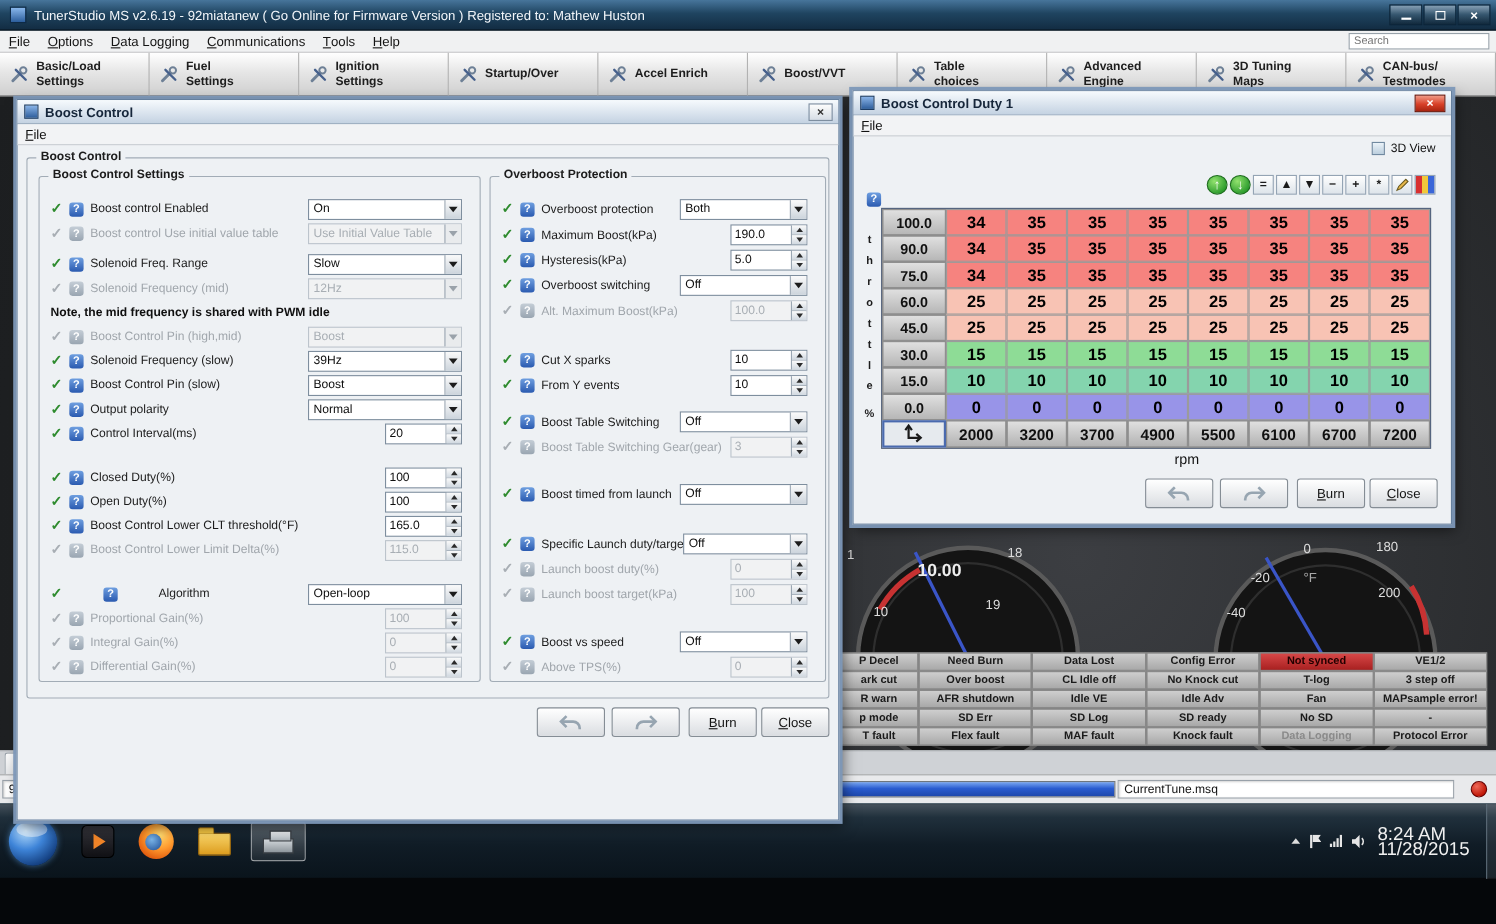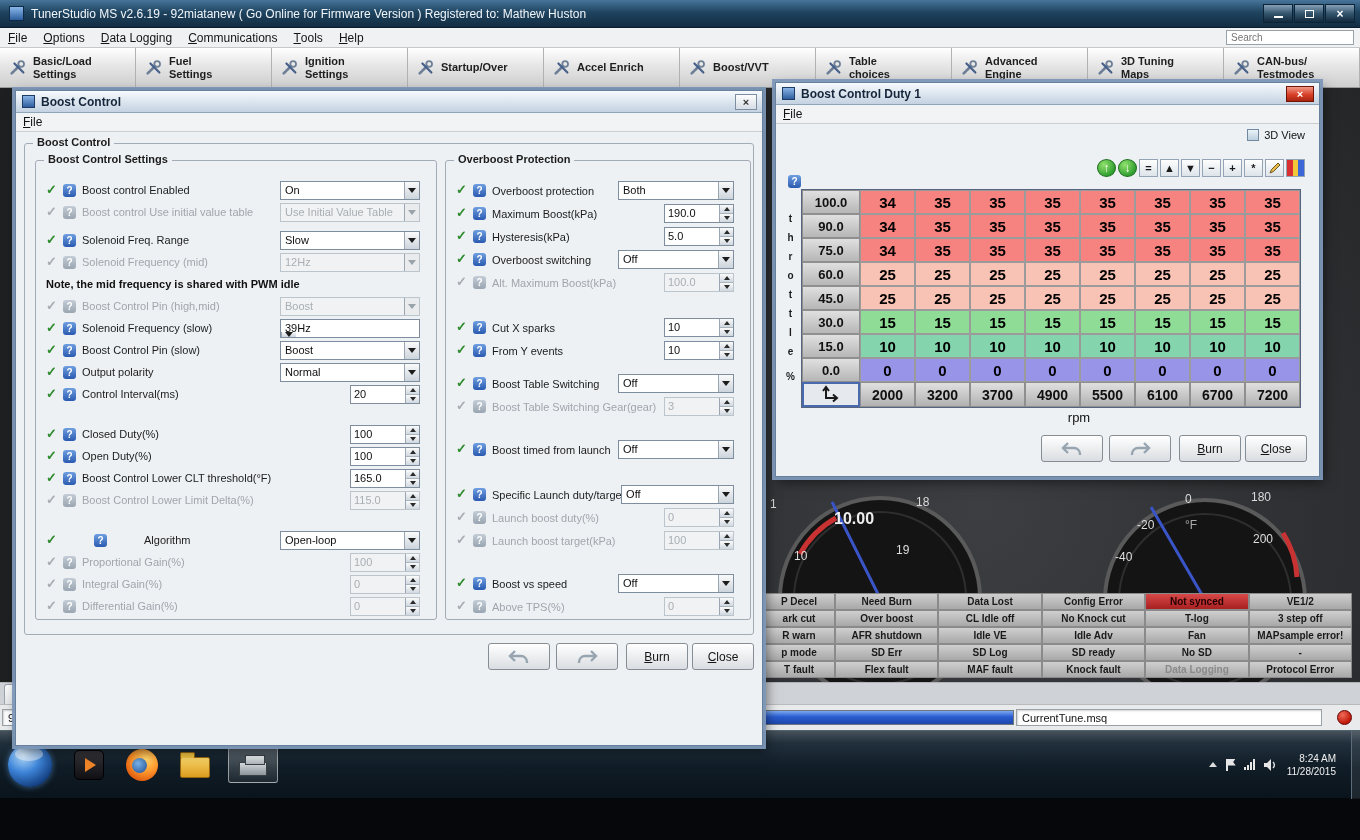--- a/index.html
+++ b/index.html
@@ -173,21 +173,21 @@
   .dev-ico{width:28px;height:14px;background:linear-gradient(#d4d9dd,#8d959b);border:1px solid #3a3f44;position:relative;margin-top:8px}
   .dev-ico:before{content:"";position:absolute;left:5px;top:-8px;width:18px;height:8px;
     background:linear-gradient(#eef2f4,#aab2b8);border:1px solid #3a3f44}
   #tray{margin-left:auto;display:flex;align-items:center;gap:9px;color:#e8e8e8}
   .chev{border-left:4px solid transparent;border-right:4px solid transparent;border-bottom:5px solid #dcdcdc}
   .flag{width:9px;height:12px;border-left:2px solid #e6e6e6;position:relative}
   .flag:before{content:"";position:absolute;left:0;top:0;width:8px;height:7px;background:#e6e6e6;
     clip-path:polygon(0 0,100% 0,68% 50%,100% 100%,0 100%)}
   .bars{display:flex;align-items:flex-end;gap:1px;height:11px}
   .bars i{width:2px;background:#e6e6e6}
-  #clock{font-size:10px;line-height:13px;text-align:right;color:#f0f0f0;margin-right:6px}
+  #clock{font-size:17px;line-height:13px;text-align:left;color:#f0f0f0;margin-right:6px}
   #sliver{width:9px;height:68px;border-left:1px solid #5c6c78;background:rgba(255,255,255,.08)}
 
   svg text{font-family:"Liberation Sans",sans-serif}
   u{text-decoration:underline}
 </style>
 </head>
 <body>
 
 <div id="root">
 
@@ -456,21 +456,21 @@
               <div class="sel" style="width: 140px;">
                 <span class="sv">Boost</span>
                 <span class="sa"></span>
               </div>
             </div>
             <div class="srow">
               <span class="chk"></span>
               <span class="qicon"></span>
               <span class="slabel">Solenoid Frequency (slow)</span>
               <span class="spacer"></span>
-              <div class="sel" style="width: 140px; flex-direction: column;">
+              <div class="sel" style="width: 140px;">
                 <span class="sv">39Hz</span>
                 <span class="sa"></span>
               </div>
             </div>
             <div class="srow">
               <span class="chk"></span>
               <span class="qicon"></span>
               <span class="slabel">Boost Control Pin (slow)</span>
               <span class="spacer"></span>
               <div class="sel" style="width: 140px;">

